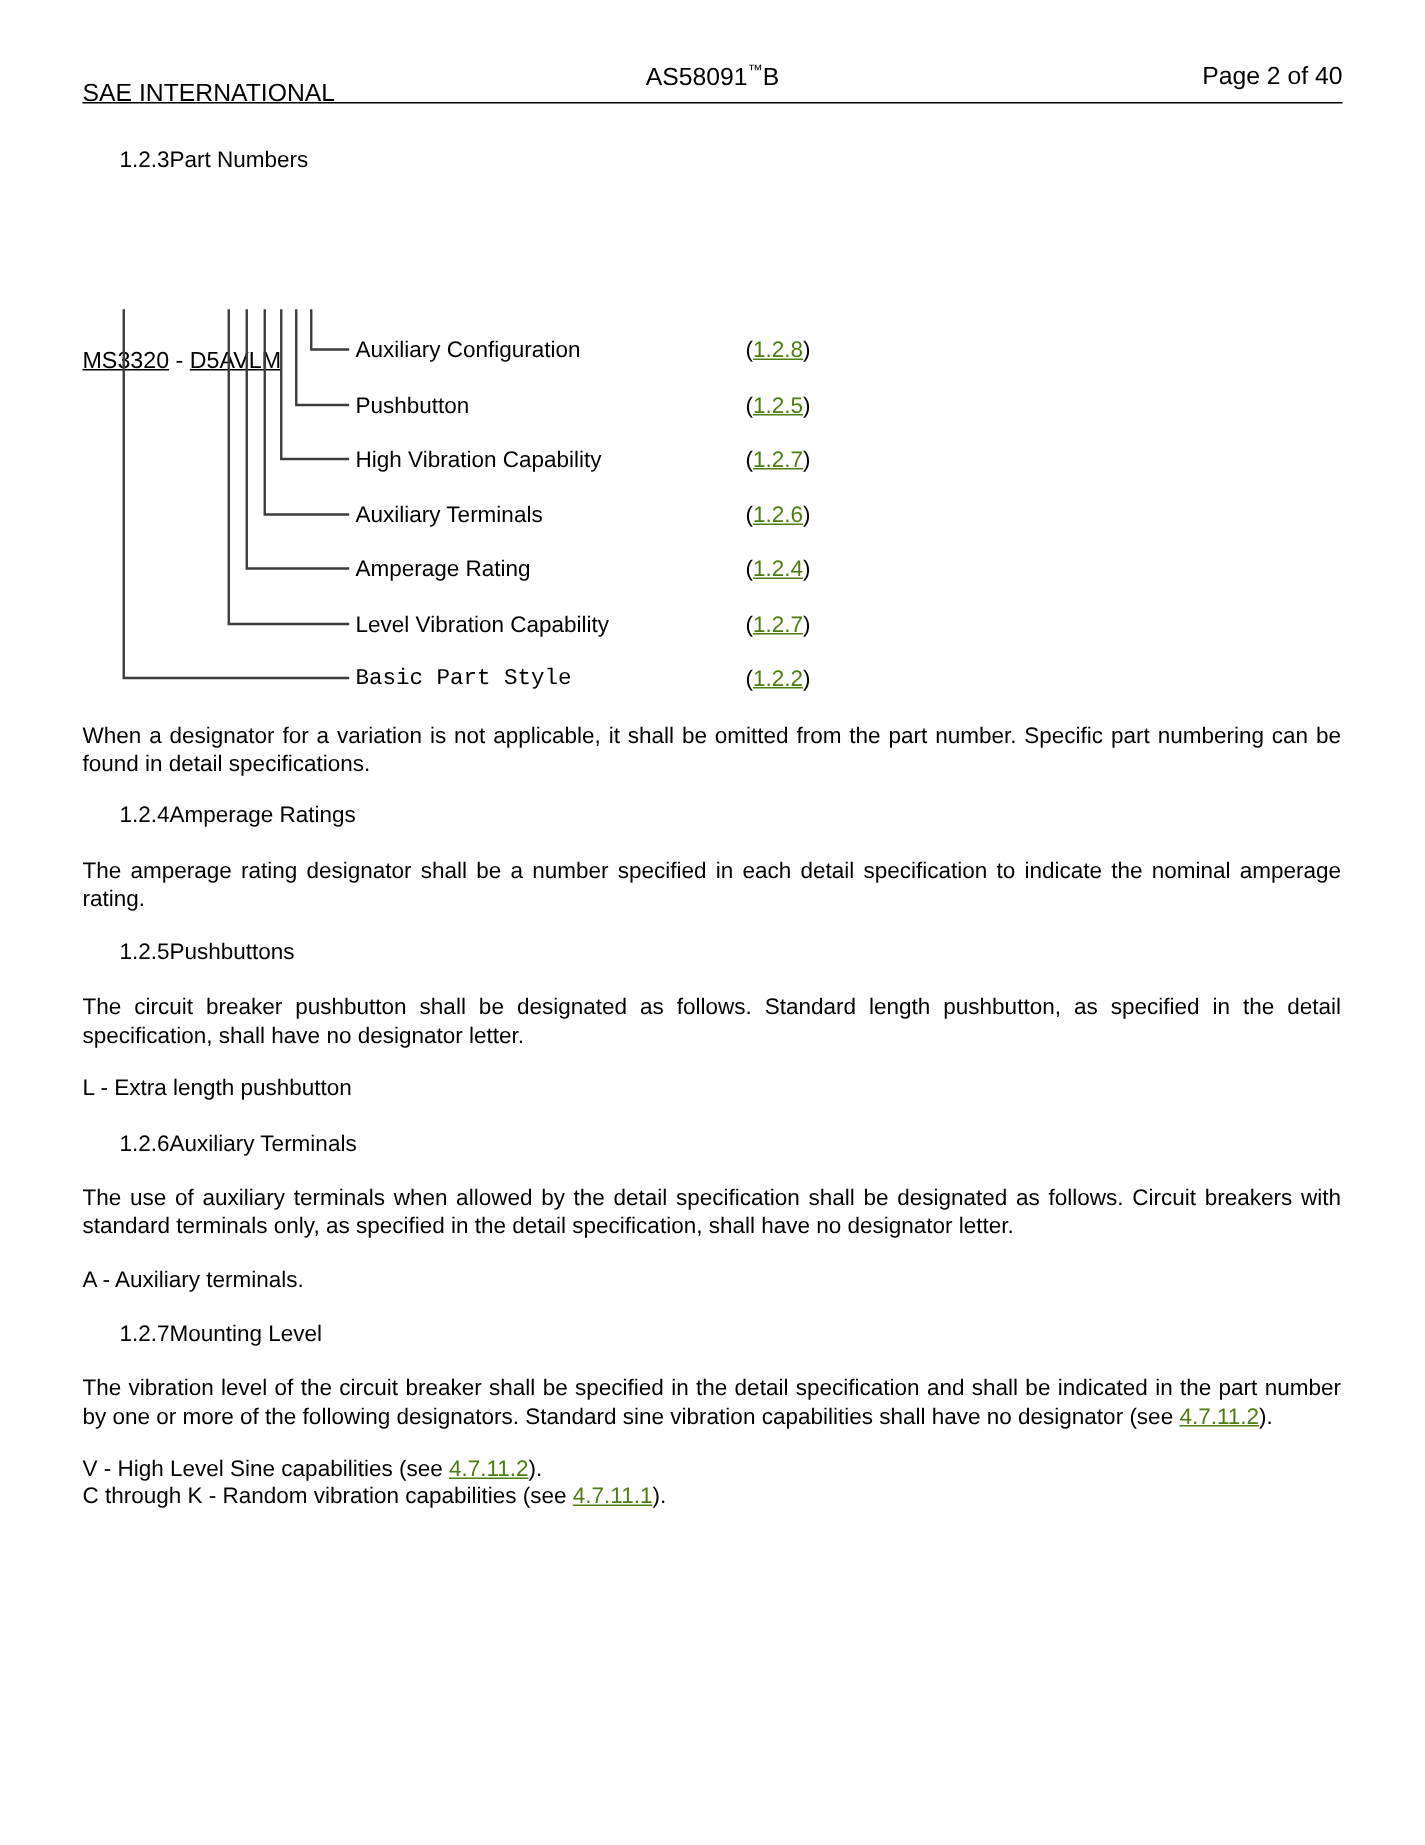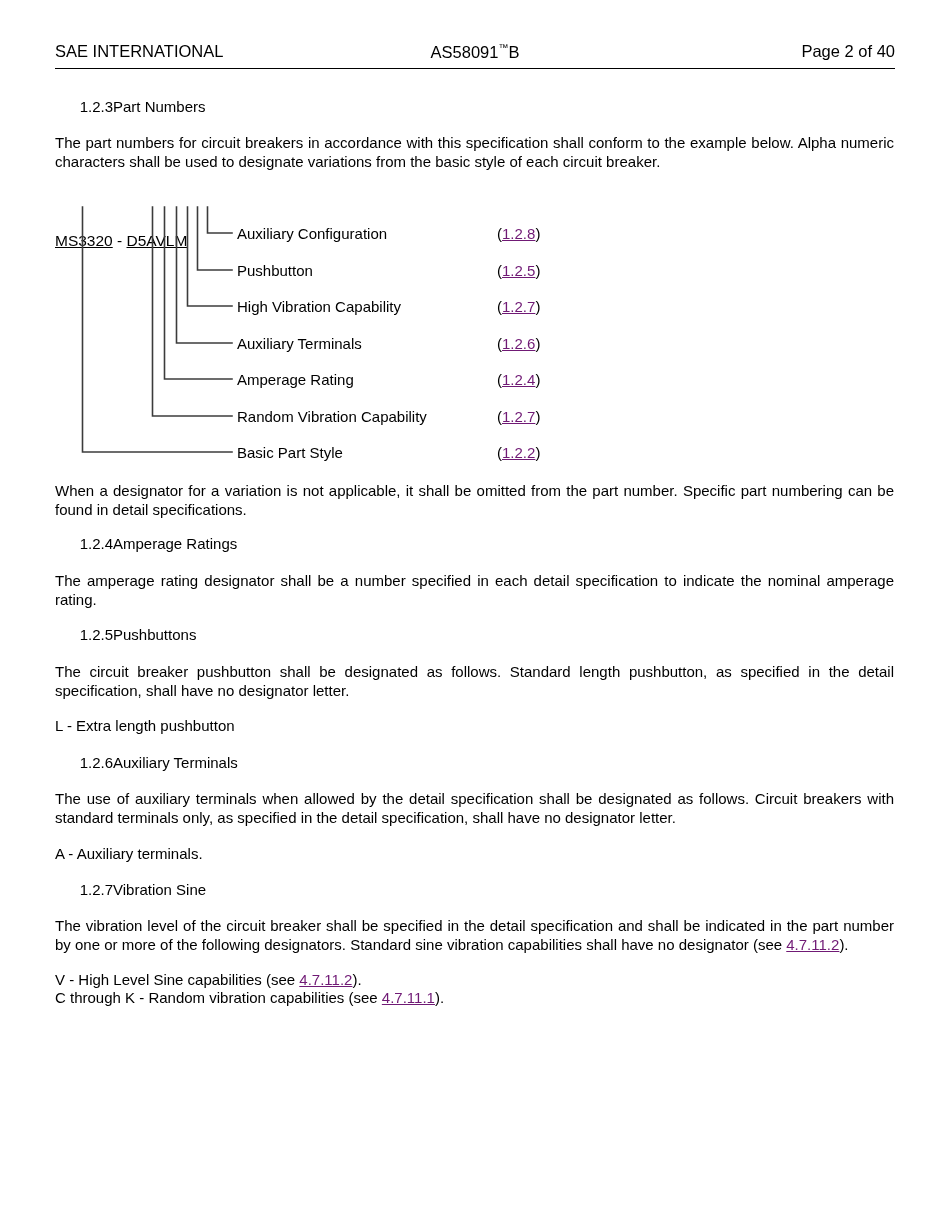--- a/index.html
+++ b/index.html
@@ -33,21 +33,21 @@
   }
   .header-row {
     position: relative;
     width: 100%;
     height: 24px;
     font-size: 16.5px;
   }
   .hdr-left {
     position: absolute;
     left: 0;
-    top: 0;
+    top: 11px;
     white-space: nowrap;
     text-align: center;
   }
   .hdr-center {
     position: absolute;
     left: 0;
     top: 0;
     width: 100%;
     text-align: center;
     white-space: nowrap;
@@ -136,41 +136,40 @@
     font-size: 15px;
     line-height: 18px;
     white-space: nowrap;
     left: 442px;
     color: #000;
   }
   .lnk {
     color: #4a49c4;
     text-decoration: underline;
   }
-  a.lnk { color: #701a75; }
+  a.lnk { color: #4d7c0f; }
 </style>
 </head>
 <body>
 
 <div class="page">
 
   <div class="header">
     <div class="header-row">
       <span class="hdr-left">SAE INTERNATIONAL</span>
       <span class="hdr-center"><span>AS58091</span><span class="tm">™</span><span>B</span></span>
       <span class="hdr-right">Page 2 of 40</span>
     </div>
   </div>
   <div class="header-rule"></div>
 
   <div class="heading" style="top:98px;">
     <span class="num">1.2.3</span><span>Part Numbers</span>
   </div>
 
-  <div class="blk just" style="top:134px;">The part numbers for circuit breakers in accordance with this specification shall conform to the example below. Alpha numeric characters shall be used to designate variations from the basic style of each circuit breaker.</div>
 
   <div class="partno"><span class="u">MS3320</span><span> - </span><span class="u">D5AVLM</span></div>
 
   <div class="diagram">
     <svg viewBox="0 0 840 262" xmlns="http://www.w3.org/2000/svg">
       <g stroke="#3c3c3c" stroke-width="1.6" fill="none" stroke-linecap="square">
 
         <path d="M152.5,2 L152.5,28 L177,28"></path>
 
         <path d="M142.5,2 L142.5,65 L177,65"></path>
@@ -195,24 +194,24 @@
 
     <div class="dlabel" style="top:93px;">High Vibration Capability</div>
     <div class="dref" style="top:93px;"><span>(</span><a class="lnk" href="#">1.2.7</a><span>)</span></div>
 
     <div class="dlabel" style="top:130px;">Auxiliary Terminals</div>
     <div class="dref" style="top:130px;"><span>(</span><a class="lnk" href="#">1.2.6</a><span>)</span></div>
 
     <div class="dlabel" style="top:166px;">Amperage Rating</div>
     <div class="dref" style="top:166px;"><span>(</span><a class="lnk" href="#">1.2.4</a><span>)</span></div>
 
-    <div class="dlabel" style="top:203px;">Random Vibration Capability</div>
+    <div class="dlabel" style="top:203px;">Level Vibration Capability</div>
     <div class="dref" style="top:203px;"><span>(</span><a class="lnk" href="#">1.2.7</a><span>)</span></div>
 
-    <div class="dlabel" style="top:239px;">Basic Part Style</div>
+    <div class="dlabel" style="top:239px;font-family:Liberation Mono, monospace;">Basic Part Style</div>
     <div class="dref" style="top:239px;"><span>(</span><a class="lnk" href="#">1.2.2</a><span>)</span></div>
   </div>
 
   <div class="blk just" style="top:482px;">When a designator for a variation is not applicable, it shall be omitted from the part number. Specific part numbering can be found in detail specifications.</div>
 
   <div class="heading" style="top:535px;">
     <span class="num">1.2.4</span><span>Amperage Ratings</span>
   </div>
   <div class="blk just" style="top:572px;">The amperage rating designator shall be a number specified in each detail specification to indicate the nominal amperage rating.</div>
 
@@ -222,21 +221,21 @@
   <div class="blk just" style="top:663px;">The circuit breaker pushbutton shall be designated as follows. Standard length pushbutton, as specified in the detail specification, shall have no designator letter.</div>
   <div class="blk left" style="top:717px;">L - Extra length pushbutton</div>
 
   <div class="heading" style="top:754px;">
     <span class="num">1.2.6</span><span>Auxiliary Terminals</span>
   </div>
   <div class="blk left" style="top:845px;">A - Auxiliary terminals.</div>
   <div class="blk just" style="top:790px;">The use of auxiliary terminals when allowed by the detail specification shall be designated as follows. Circuit breakers with standard terminals only, as specified in the detail specification, shall have no designator letter.</div>
 
   <div class="heading" style="top:881px;">
-    <span class="num">1.2.7</span><span>Vibration Sine</span>
+    <span class="num">1.2.7</span><span>Mounting Level</span>
   </div>
 
   <div class="blk just" style="top:917px;"><span>The vibration level of the circuit breaker shall be specified in the detail specification and shall be indicated in the part number by one or more of the following designators. Standard sine vibration capabilities shall have no designator (see </span><a class="lnk" href="#">4.7.11.2</a><span>).</span></div>
 
   <div class="blk left" style="top:971px;"><span>V - High Level Sine capabilities (see </span><a class="lnk" href="#">4.7.11.2</a><span>).</span></div>
 
   <div class="blk left" style="top:989px;"><span>C through K - Random vibration capabilities (see </span><a class="lnk" href="#">4.7.11.1</a><span>).</span></div>
 
 </div>
 

